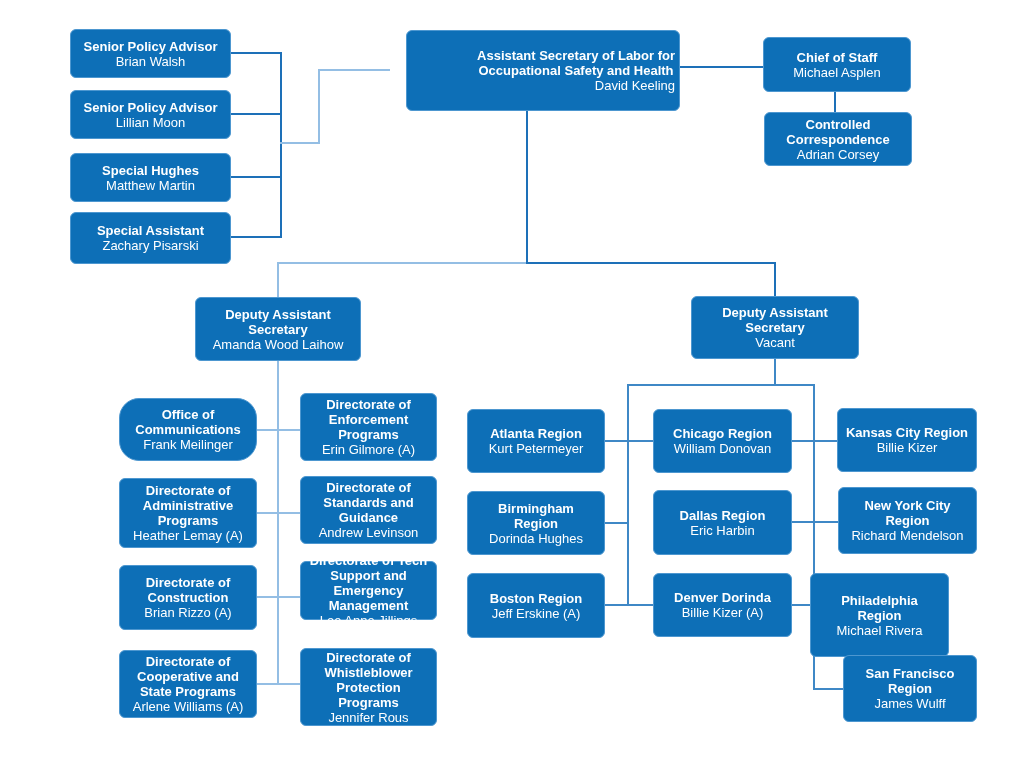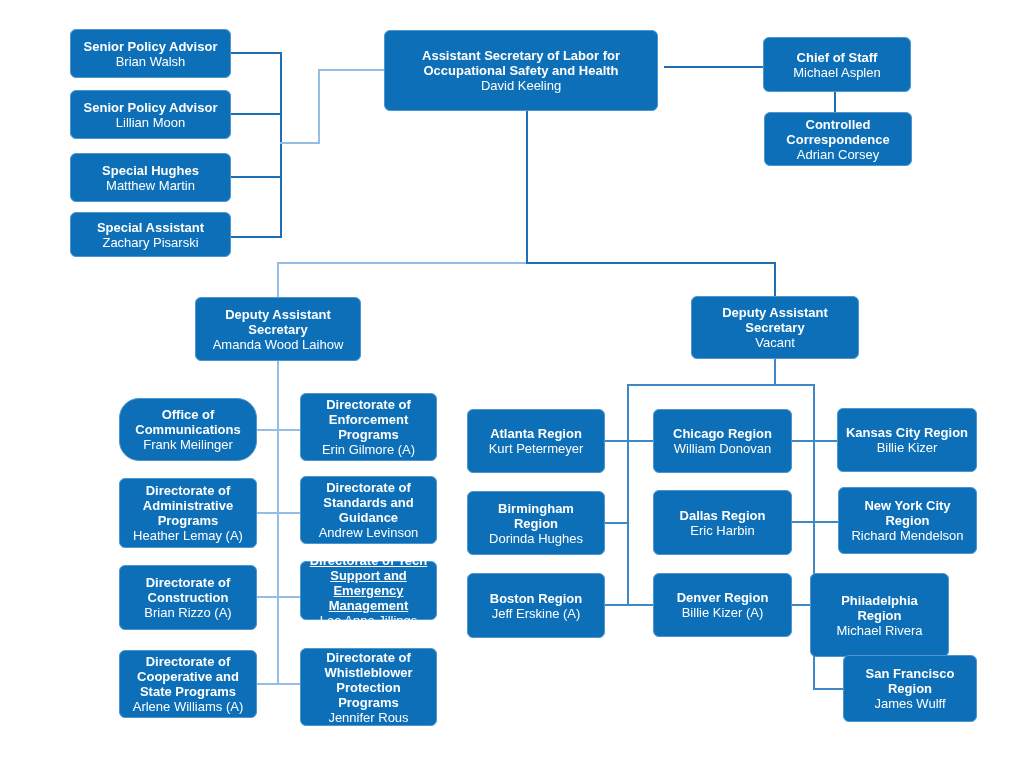--- a/index.html
+++ b/index.html
@@ -29,33 +29,33 @@
   
   .line{position:absolute;}
   .lc-dark{background:#1d70b8;}
   .lc-med{background:#3f88c6;}
   .lc-light{background:#94bee4;}
 
   
   #n-brian{left:70px;top:29px;width:161px;height:49px;}
   #n-lillian{left:70px;top:90px;width:161px;height:49px;}
   #n-matthew{left:70px;top:153px;width:161px;height:49px;}
-  #n-zachary{left:70px;top:212px;width:161px;height:45px;}
-  #n-asst{left:384px;top:30px;width:274px;height:81px;}
+  #n-zachary{left:70px;top:212px;width:161px;height:52px;}
+  #n-asst{left:406px;top:30px;width:274px;height:81px;align-items:flex-end;}
   #n-chief{left:763px;top:37px;width:148px;height:55px;}
   #n-corr{left:764px;top:112px;width:148px;height:54px;}
   #n-dep-l{left:195px;top:297px;width:166px;height:64px;}
   #n-dep-r{left:691px;top:296px;width:168px;height:63px;}
   #n-comms{left:119px;top:398px;width:138px;height:63px;border-radius:20px;}
   #n-admin{left:119px;top:478px;width:138px;height:70px;}
   #n-constr{left:119px;top:565px;width:138px;height:65px;}
   #n-coop{left:119px;top:650px;width:138px;height:68px;}
   #n-enforce{left:300px;top:393px;width:137px;height:68px;}
   #n-standards{left:300px;top:476px;width:137px;height:68px;}
-  #n-tech{left:300px;top:561px;width:137px;height:59px;text-decoration:underline;}
+  #n-tech{left:300px;top:561px;width:137px;height:59px;}
   #n-whistle{left:300px;top:648px;width:137px;height:78px;}
   #n-atlanta{left:467px;top:409px;width:138px;height:64px;}
   #n-birmingham{left:467px;top:491px;width:138px;height:64px;}
   #n-boston{left:467px;top:573px;width:138px;height:65px;}
   #n-chicago{left:653px;top:409px;width:139px;height:64px;}
   #n-dallas{left:653px;top:490px;width:139px;height:65px;}
   #n-denver{left:653px;top:573px;width:139px;height:64px;}
   #n-kansas{left:837px;top:408px;width:140px;height:64px;}
   #n-nyc{left:838px;top:487px;width:139px;height:67px;}
   #n-philly{left:810px;top:573px;width:139px;height:84px;}
@@ -206,21 +206,21 @@
     </div>
     <div class="node" id="n-chicago">
       <div class="t">Chicago Region</div>
       <div class="nm">William Donovan</div>
     </div>
     <div class="node" id="n-dallas">
       <div class="t">Dallas Region</div>
       <div class="nm">Eric Harbin</div>
     </div>
     <div class="node" id="n-denver">
-      <div class="t">Denver Region</div>
+      <div class="t">Denver Dorinda</div>
       <div class="nm">Billie Kizer (A)</div>
     </div>
     <div class="node" id="n-kansas">
       <div class="t">Kansas City Region</div>
       <div class="nm">Billie Kizer</div>
     </div>
     <div class="node" id="n-nyc">
       <div class="t">New York City
 Region</div>
       <div class="nm">Richard Mendelson</div>

